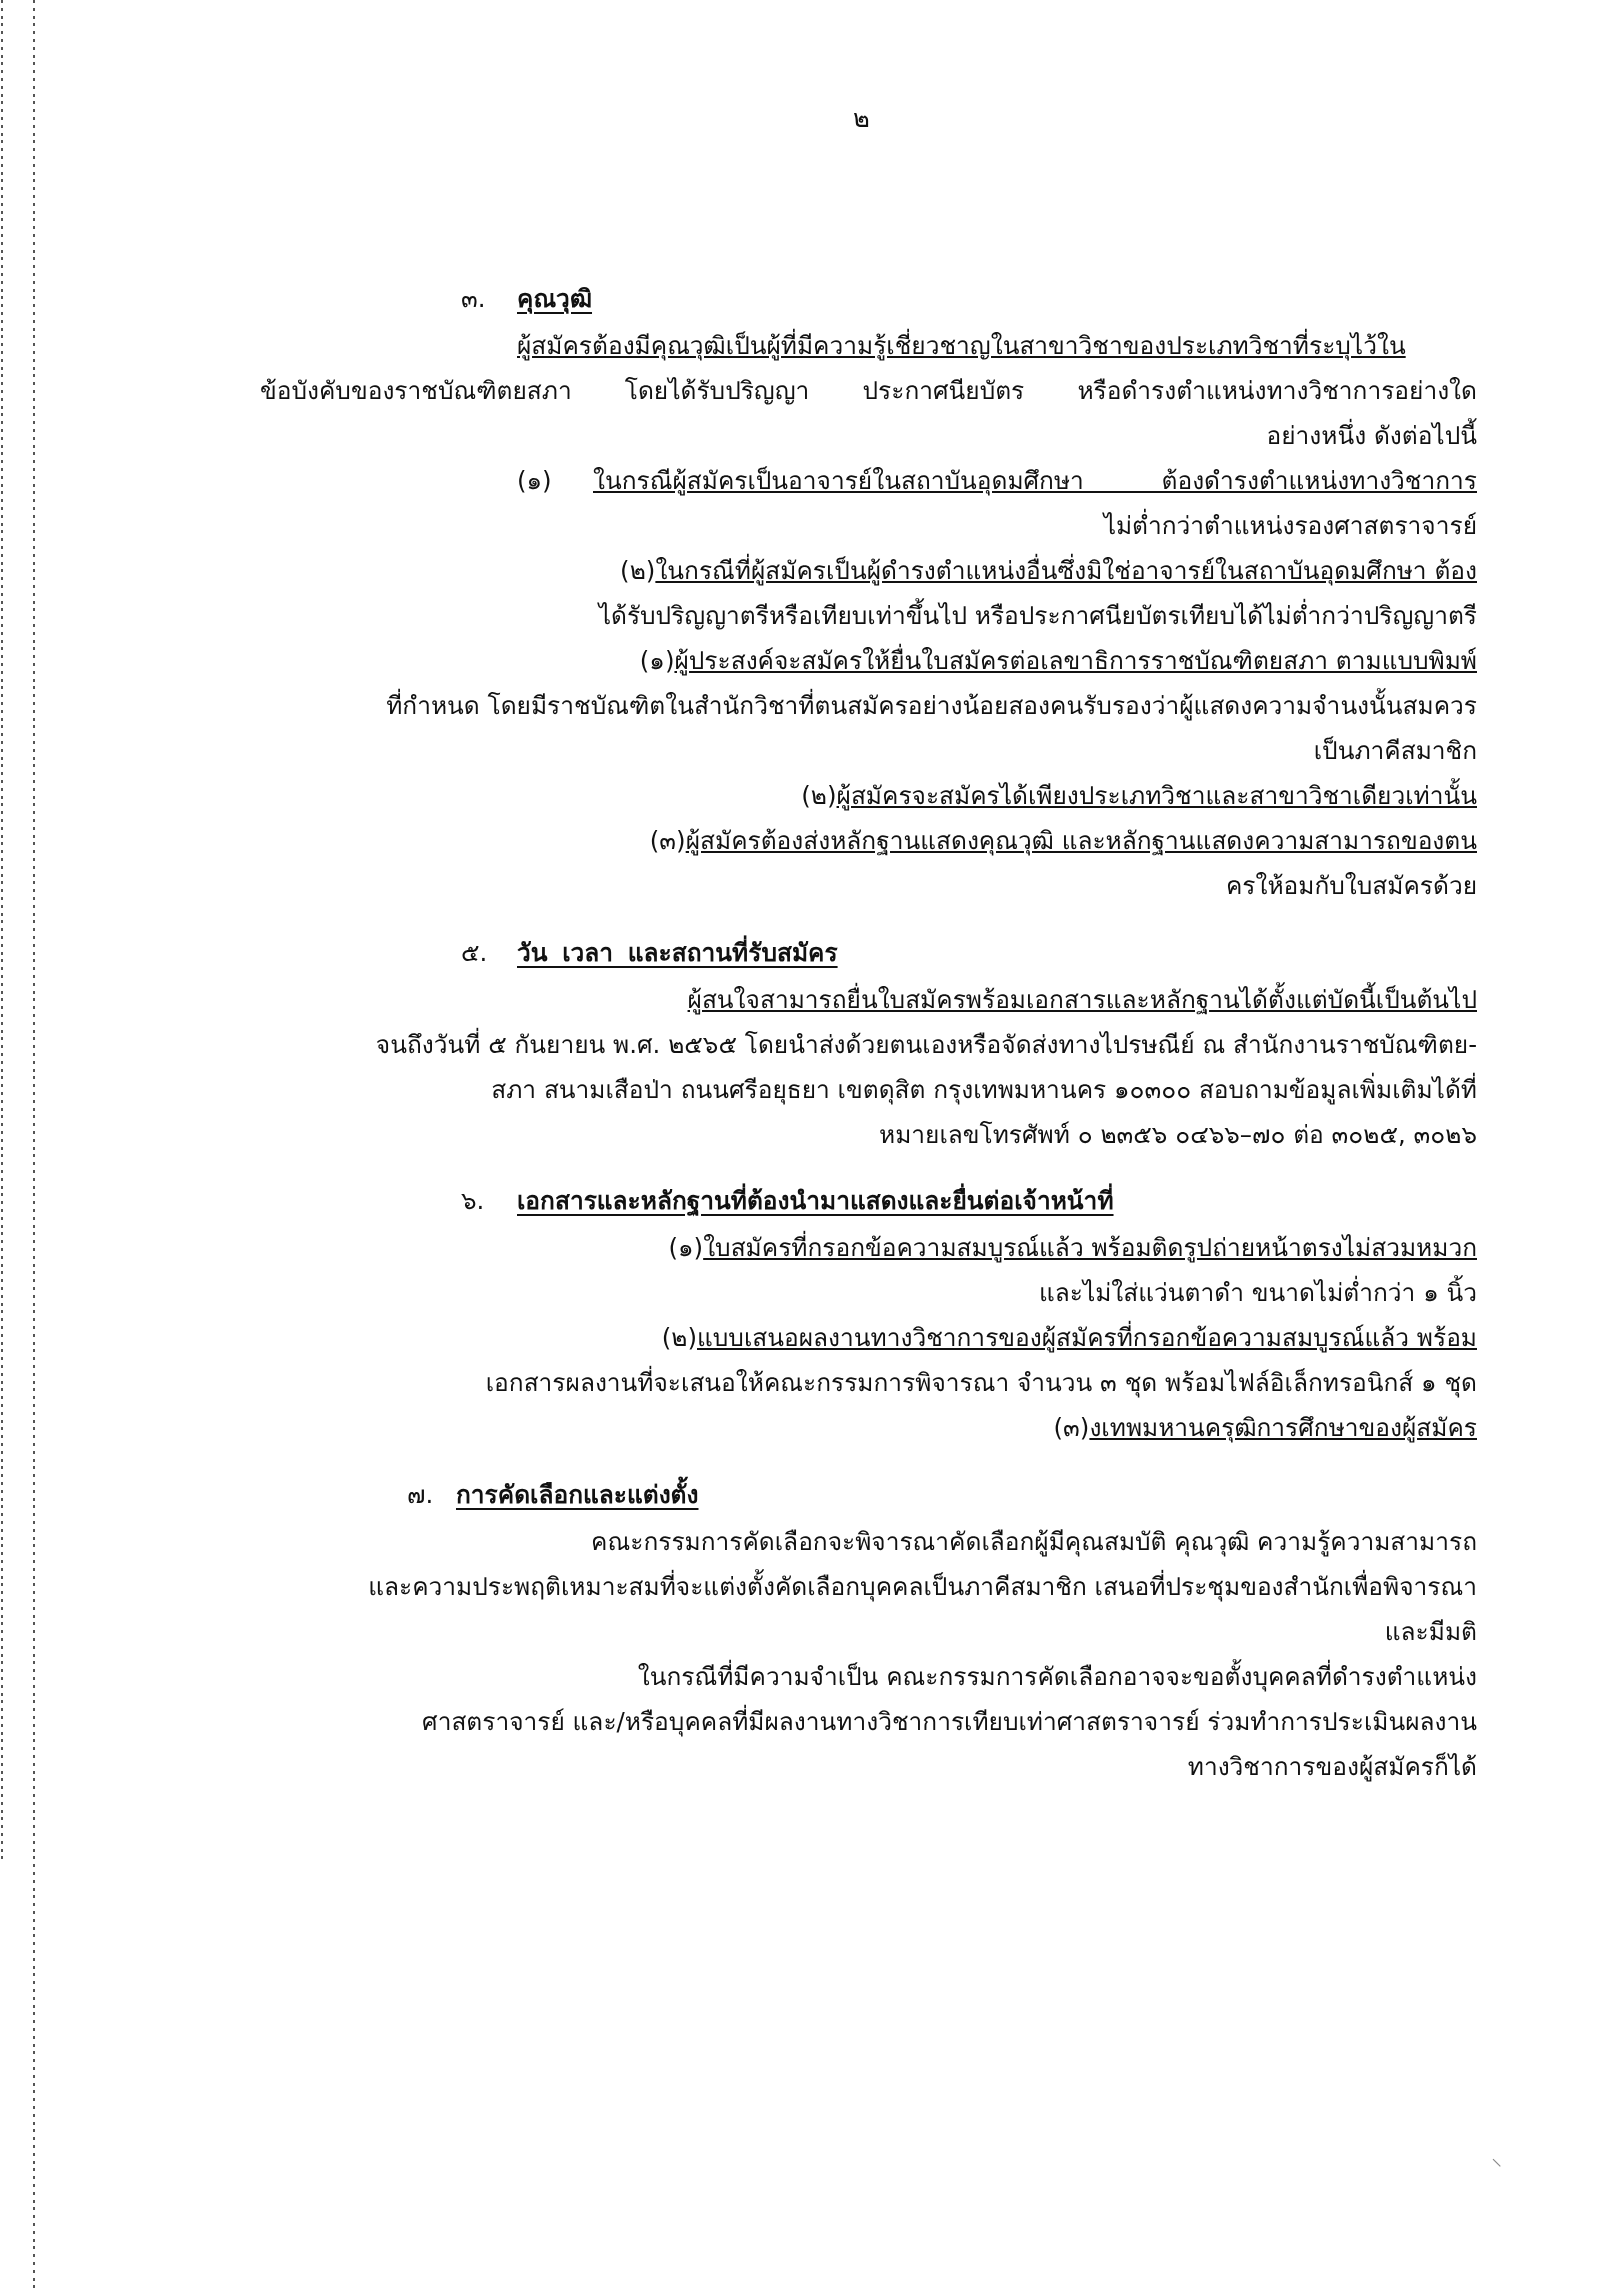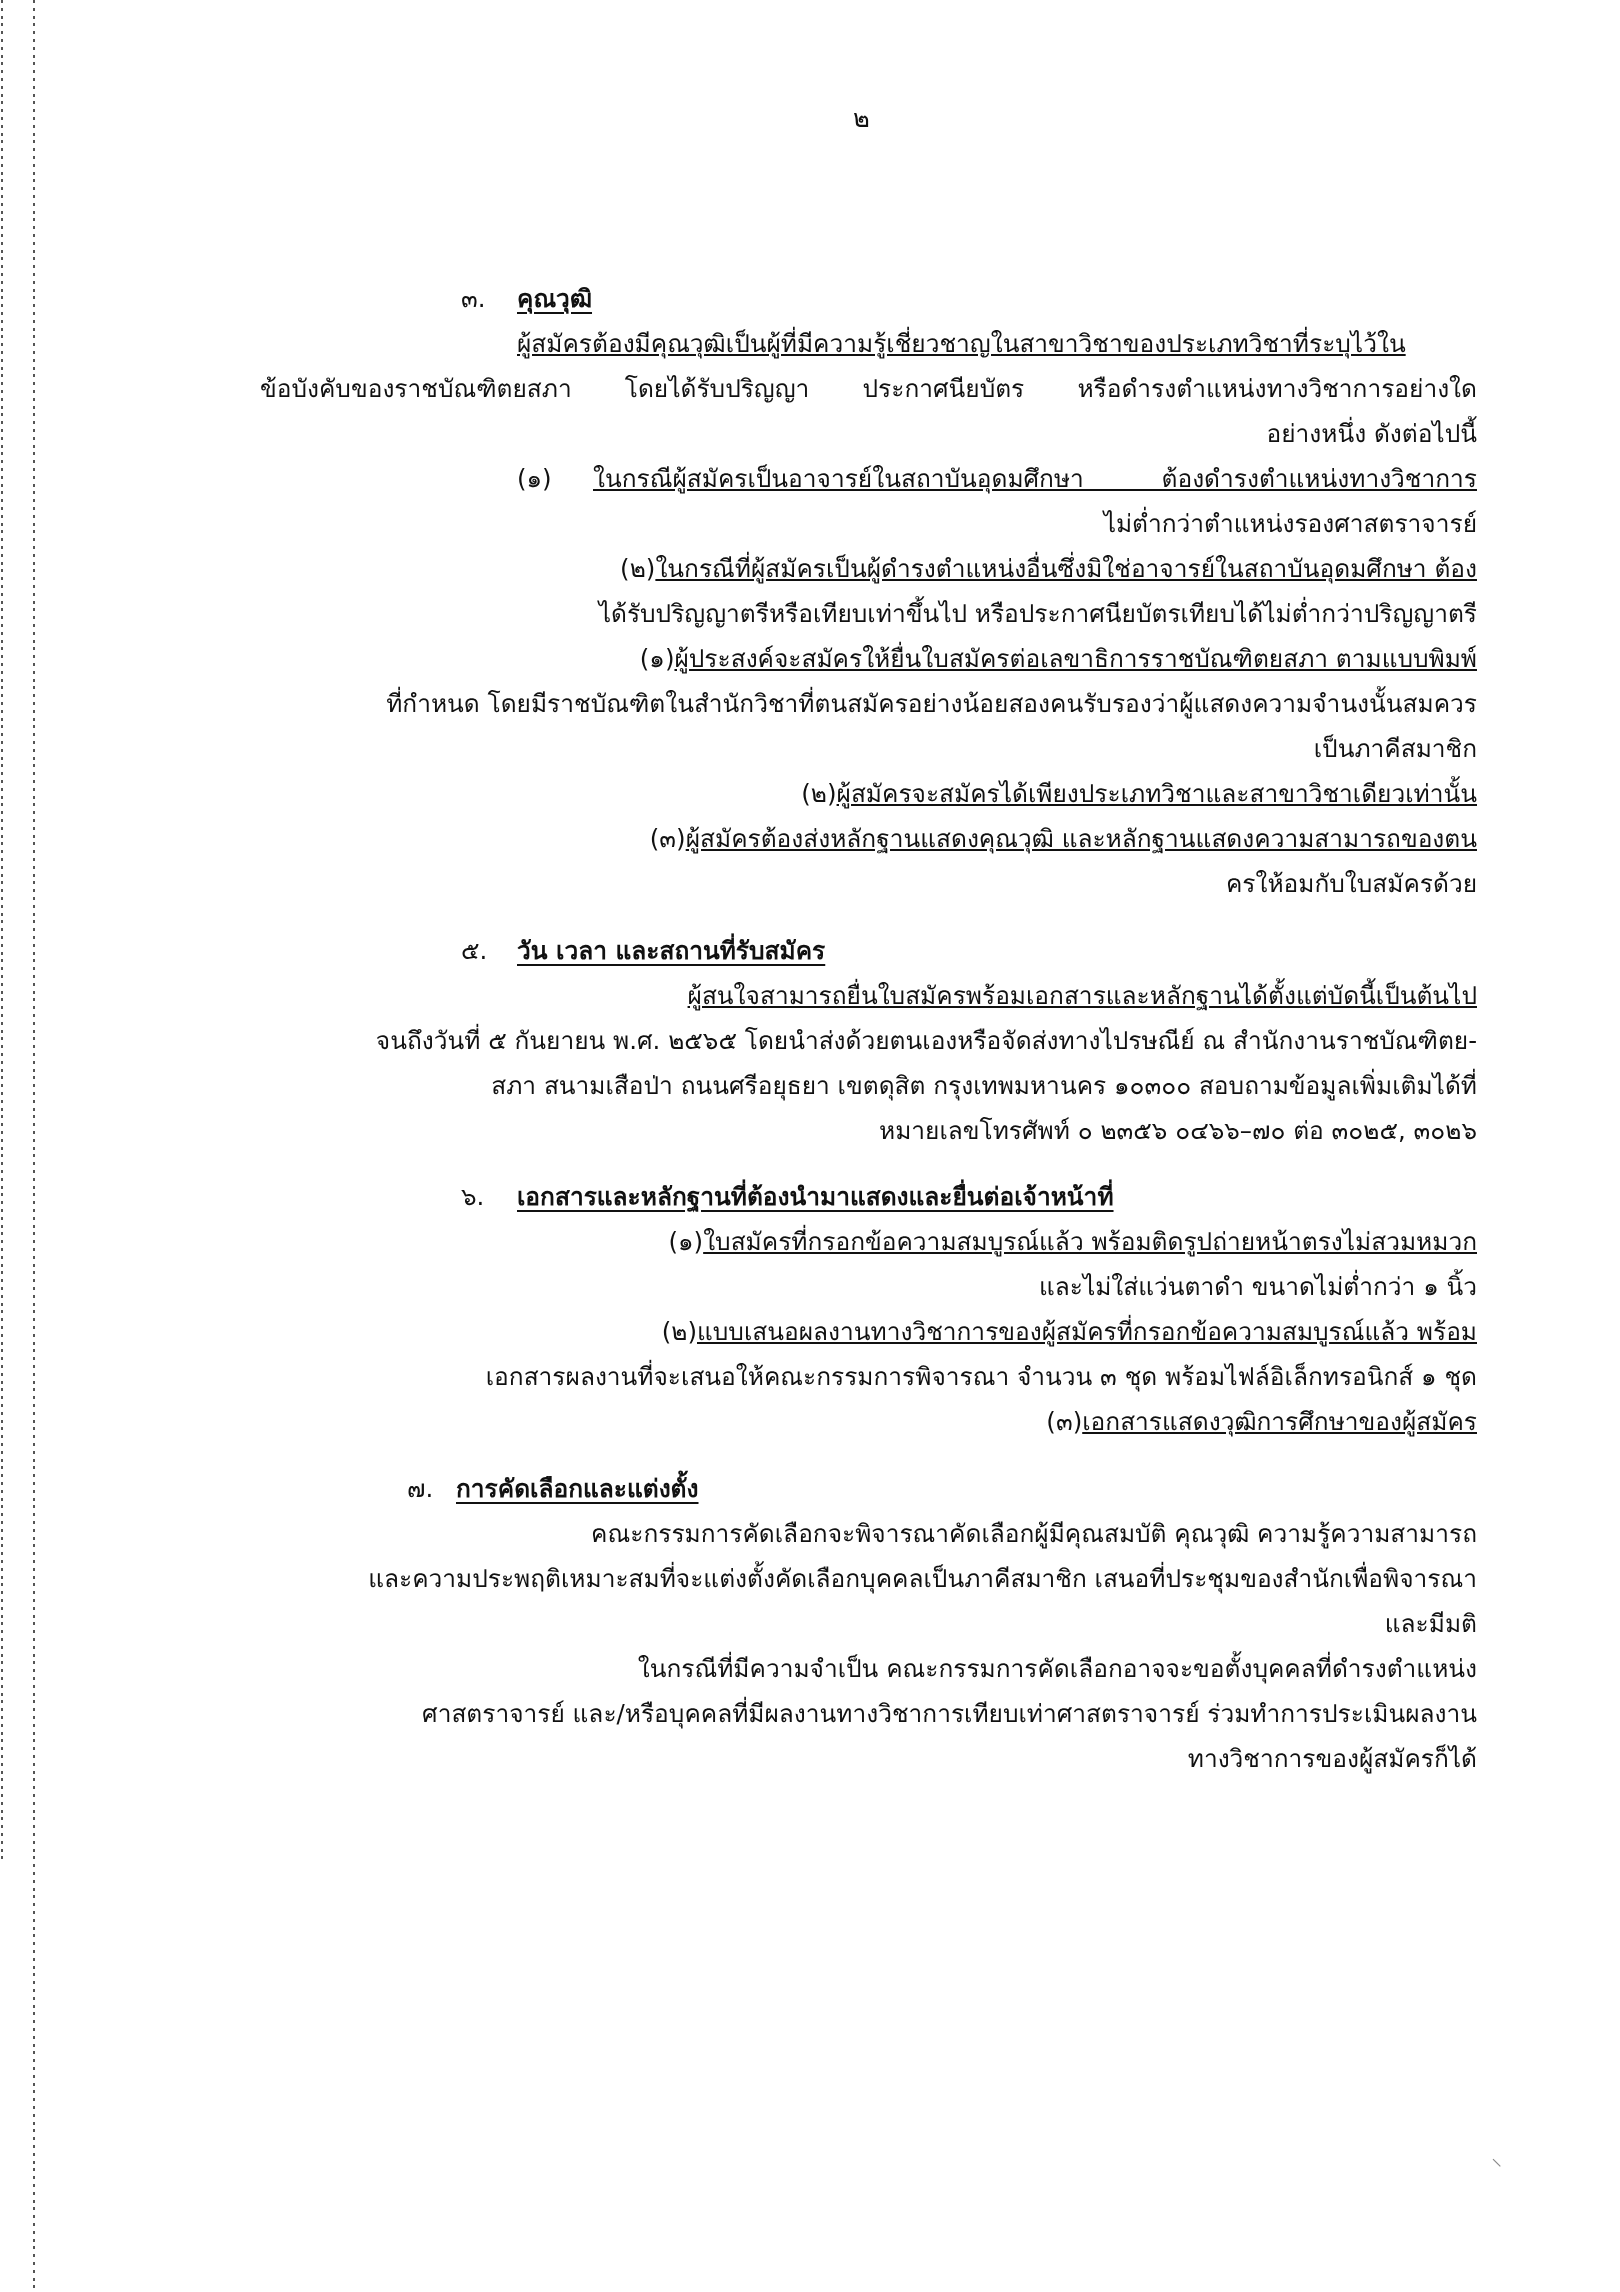--- a/index.html
+++ b/index.html
@@ -7,21 +7,21 @@
          font-family: "DejaVu Sans", sans-serif; color: #111; }
   .scan-mark { position: absolute; width: 2px; background: repeating-linear-gradient(#555 0 2.9px, transparent 2.9px 7.8px); }
   .page-number { position: absolute; left: 853px; top: 98px; font-size: 25.5px; }
   .doc { position: absolute; left: 260px; top: 276px; width: 1217px;
          font-size: 24.5px; line-height: 45px; }
   .line { white-space: nowrap; overflow: visible; text-align: right; }
   .justify { text-align: justify; text-align-last: justify; white-space: normal; }
   .heading { margin-top: 21.6px; white-space: nowrap; }
   .heading:first-child { margin-top: 0; }
   .h-num { display: inline-block; width: 56px; }
-  .h-text { text-decoration: underline; text-underline-offset: 4.9px; font-weight: bold; }
+  .h-text { text-decoration: underline; text-underline-offset: 4.9px; font-weight: bold; font-family: Liberation Mono, monospace; }
   .ind-h { padding-left: 201px; }
   .ind-h7 { padding-left: 147px; }
   .ind-p { padding-left: 257px; text-decoration: underline; }
   .ind-p7 { padding-left: 196px; }
   .item-num { display: inline-block; width: 76px; }
   .corner-mark { position: absolute; right: 118px; top: 2142px; font-size: 21.6px; color: #888; }
 </style>
 </head>
 <body>
 
@@ -58,21 +58,21 @@
   <div class="line">สภา สนามเสือป่า  ถนนศรีอยุธยา  เขตดุสิต  กรุงเทพมหานคร ๑๐๓๐๐ สอบถามข้อมูลเพิ่มเติมได้ที่</div>
   <div class="line">หมายเลขโทรศัพท์ ๐ ๒๓๕๖ ๐๔๖๖–๗๐ ต่อ ๓๐๒๕, ๓๐๒๖</div>
 
   <div class="heading ind-h">
     <span class="h-num">๖.</span><span class="h-text">เอกสารและหลักฐานที่ต้องนำมาแสดงและยื่นต่อเจ้าหน้าที่</span>
   </div>
   <div class="line ind-p"><span class="item-num">(๑)</span><span>ใบสมัครที่กรอกข้อความสมบูรณ์แล้ว  พร้อมติดรูปถ่ายหน้าตรงไม่สวมหมวก</span></div>
   <div class="line">และไม่ใส่แว่นตาดำ  ขนาดไม่ต่ำกว่า  ๑  นิ้ว</div>
   <div class="line ind-p"><span class="item-num">(๒)</span><span>แบบเสนอผลงานทางวิชาการของผู้สมัครที่กรอกข้อความสมบูรณ์แล้ว  พร้อม</span></div>
   <div class="line">เอกสารผลงานที่จะเสนอให้คณะกรรมการพิจารณา  จำนวน ๓ ชุด พร้อมไฟล์อิเล็กทรอนิกส์ ๑ ชุด</div>
-  <div class="line ind-p"><span class="item-num">(๓)</span><span>เอกสารแสดงวุฒิการศึกษาของผู้สมัคร</span></div>
+  <div class="line ind-p"><span class="item-num">(๓)</span><span>งเทพมหานครุฒิการศึกษาของผู้สมัคร</span></div>
 
   <div class="heading ind-h7">
     <span class="h-num" style="width:49px">๗.</span><span class="h-text">การคัดเลือกและแต่งตั้ง</span>
   </div>
   <div class="line ind-p7">คณะกรรมการคัดเลือกจะพิจารณาคัดเลือกผู้มีคุณสมบัติ  คุณวุฒิ  ความรู้ความสามารถ</div>
   <div class="line">และความประพฤติเหมาะสมที่จะแต่งตั้งคัดเลือกบุคคลเป็นภาคีสมาชิก เสนอที่ประชุมของสำนักเพื่อพิจารณา</div>
   <div class="line">และมีมติ</div>
   <div class="line ind-p7" style="margin-top:0">ในกรณีที่มีความจำเป็น  คณะกรรมการคัดเลือกอาจจะขอตั้งบุคคลที่ดำรงตำแหน่ง</div>
   <div class="line">ศาสตราจารย์  และ/หรือบุคคลที่มีผลงานทางวิชาการเทียบเท่าศาสตราจารย์  ร่วมทำการประเมินผลงาน</div>
   <div class="line">ทางวิชาการของผู้สมัครก็ได้</div>

